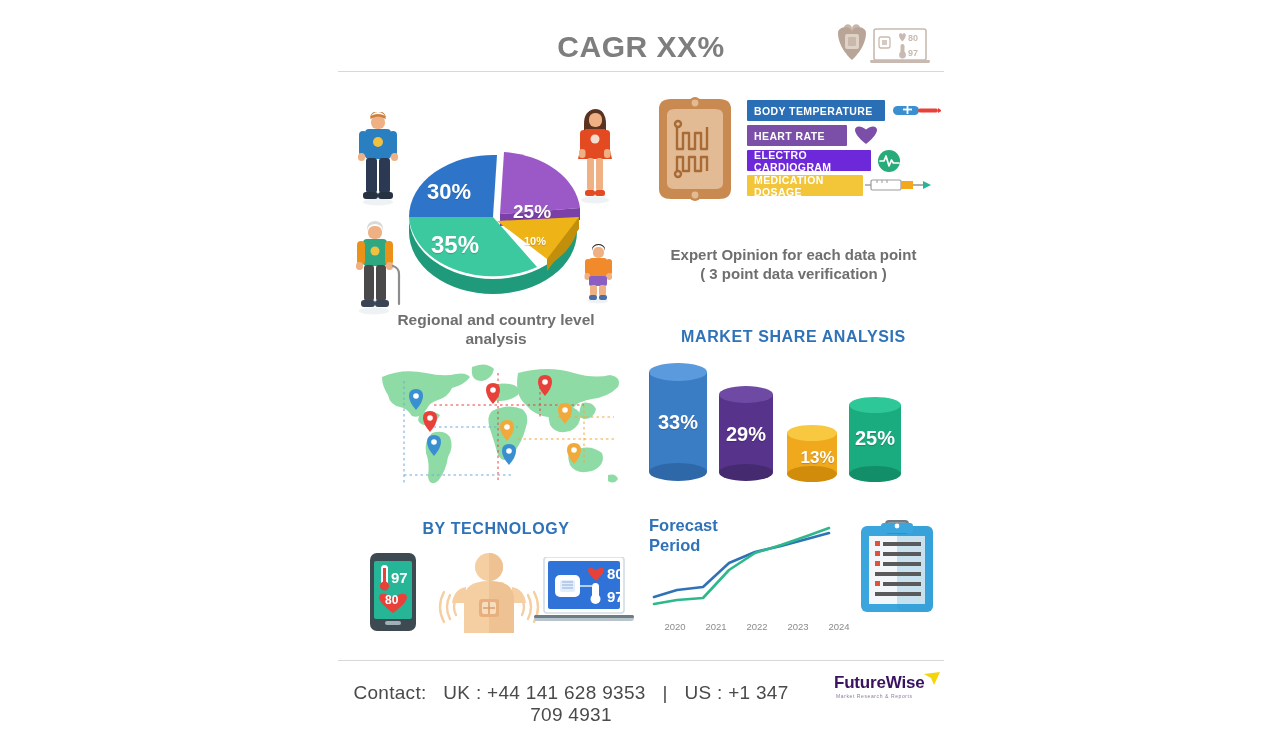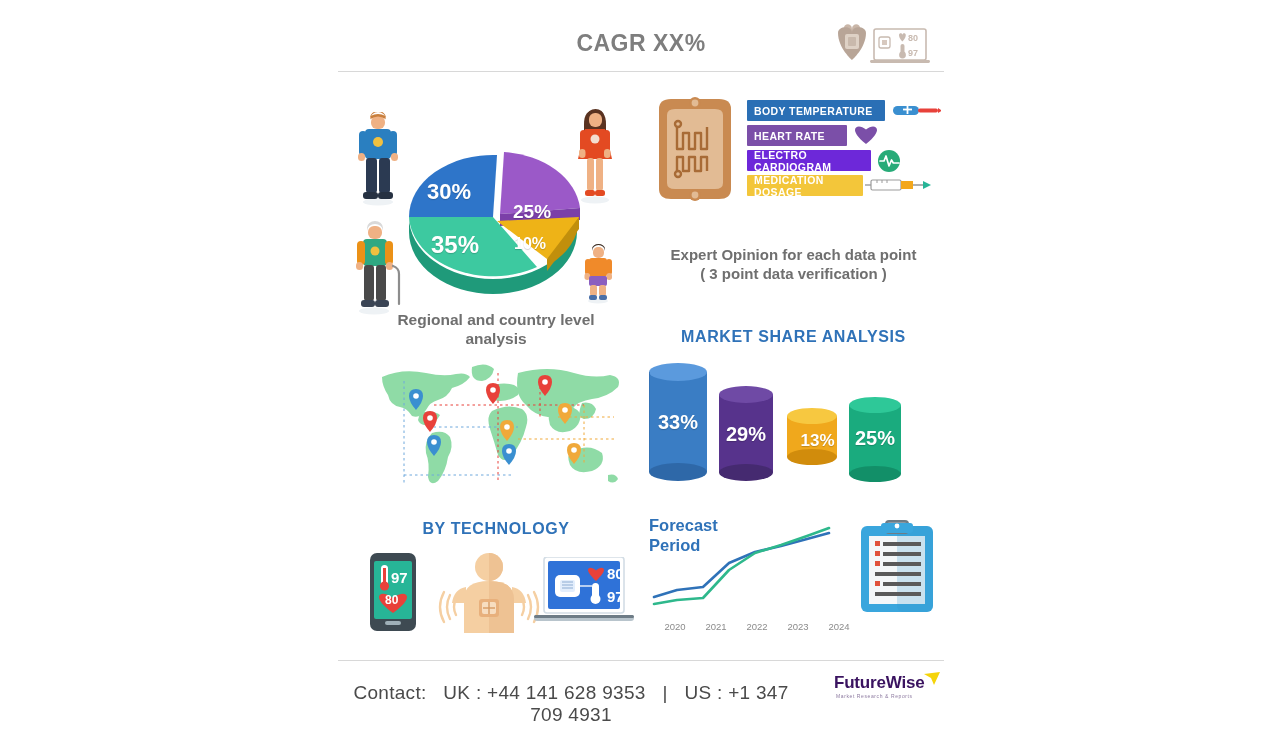--- a/index.html
+++ b/index.html
@@ -16,21 +16,21 @@
   #info{
     position:absolute;left:336px;top:0px;width:610px;height:731px;
     background:#ffffff;
   }
   
   .header{
     position:absolute;left:0;top:0;width:610px;height:72px;
   }
   .cagr{
     position:absolute;left:0;top:30px;width:610px;text-align:center;
-    font-size:23px;font-weight:bold;color:#7e7e7e;letter-spacing:.5px;
+    font-size:30px;font-weight:bold;color:#7e7e7e;letter-spacing:.5px;
   }
   .hdr-icons{position:absolute;right:10px;top:22px;width:110px;height:46px;}
   .hdr-divider{
     position:absolute;left:2px;top:71px;width:606px;height:1px;background:#d8d8d8;
   }
   
   .sec-title{
     position:absolute;text-align:center;font-weight:bold;
   }
   .t-blue{color:#2f72b8;}
@@ -213,21 +213,21 @@
           <path d="M92 92 L8 92 A84 62 0 0 1 96 30 Z" fill="#2e75c9"></path>
 
           <path d="M99 89 L103 27 A84 62 0 0 1 179 83 Z" fill="#9b59c8"></path>
           <path d="M99 89 L179 83 L179 95 L99 101 Z" fill="#7b3fa8"></path>
 
           <path d="M96 96 L178 92 A84 62 0 0 1 146 134 Z" fill="#eeb317"></path>
           <path d="M146 134 L178 92 L178 104 L146 146 Z" fill="#c18f0c"></path>
         </svg>
         <div class="pie-label" style="left:26px;top:54px;font-size:22px;">30%</div>
         <div class="pie-label" style="left:112px;top:76px;font-size:19px;">25%</div>
-        <div class="pie-label" style="left:113px;top:110px;font-size:16px;">10%</div>
+        <div class="pie-label" style="left:123px;top:110px;font-size:11px;">10%</div>
         <div class="pie-label" style="left:30px;top:106px;font-size:24px;">35%</div>
       </div>
     </div>
 
     <div class="panel" id="sensor-panel">
       <div style="position:absolute;left:8px;top:13px;">
         <svg width="92" height="112" viewBox="0 0 92 112">
           <path d="M10 16 q0-10 12-10 l48 0 q12 0 12 10 l0 80 q0 10 -12 10 l-48 0 q-12 0 -12 -10 Z" fill="#c98a51"></path>
           <path d="M18 22 q0-6 8-6 l40 0 q8 0 8 6 l0 68 q0 6 -8 6 l-40 0 q-8 0 -8 -6 Z" fill="#e2bb94"></path>
           <circle cx="46" cy="10" r="6" fill="#c98a51"></circle>
@@ -393,21 +393,21 @@
 
       <div class="cyl" style="left:78px;top:86px;width:54px;height:95px;">
         <svg width="54" height="95" viewBox="0 0 54 95">
           <rect x="0" y="8.5" width="54" height="78" fill="#57338c"></rect>
           <ellipse cx="27" cy="86.5" rx="27" ry="8.5" fill="#452a70"></ellipse>
           <ellipse cx="27" cy="8.5" rx="27" ry="8.5" fill="#6f4aa5"></ellipse>
         </svg>
         <div class="cyl-label" style="top:37px;">29%</div>
       </div>
 
-      <div class="cyl" style="left:146px;top:108px;width:61px;height:57px;">
+      <div class="cyl" style="left:146px;top:125px;width:61px;height:57px;">
         <svg width="50" height="57" viewBox="0 0 50 57">
           <rect x="0" y="8" width="50" height="41" fill="#f0a81c"></rect>
           <ellipse cx="25" cy="49" rx="25" ry="8" fill="#d18c0c"></ellipse>
           <ellipse cx="25" cy="8" rx="25" ry="8" fill="#f7c840"></ellipse>
         </svg>
         <div class="cyl-label" style="top:23px;font-size:17px;">13%</div>
       </div>
 
       <div class="cyl" style="left:208px;top:97px;width:52px;height:85px;">
         <svg width="52" height="85" viewBox="0 0 52 85">

